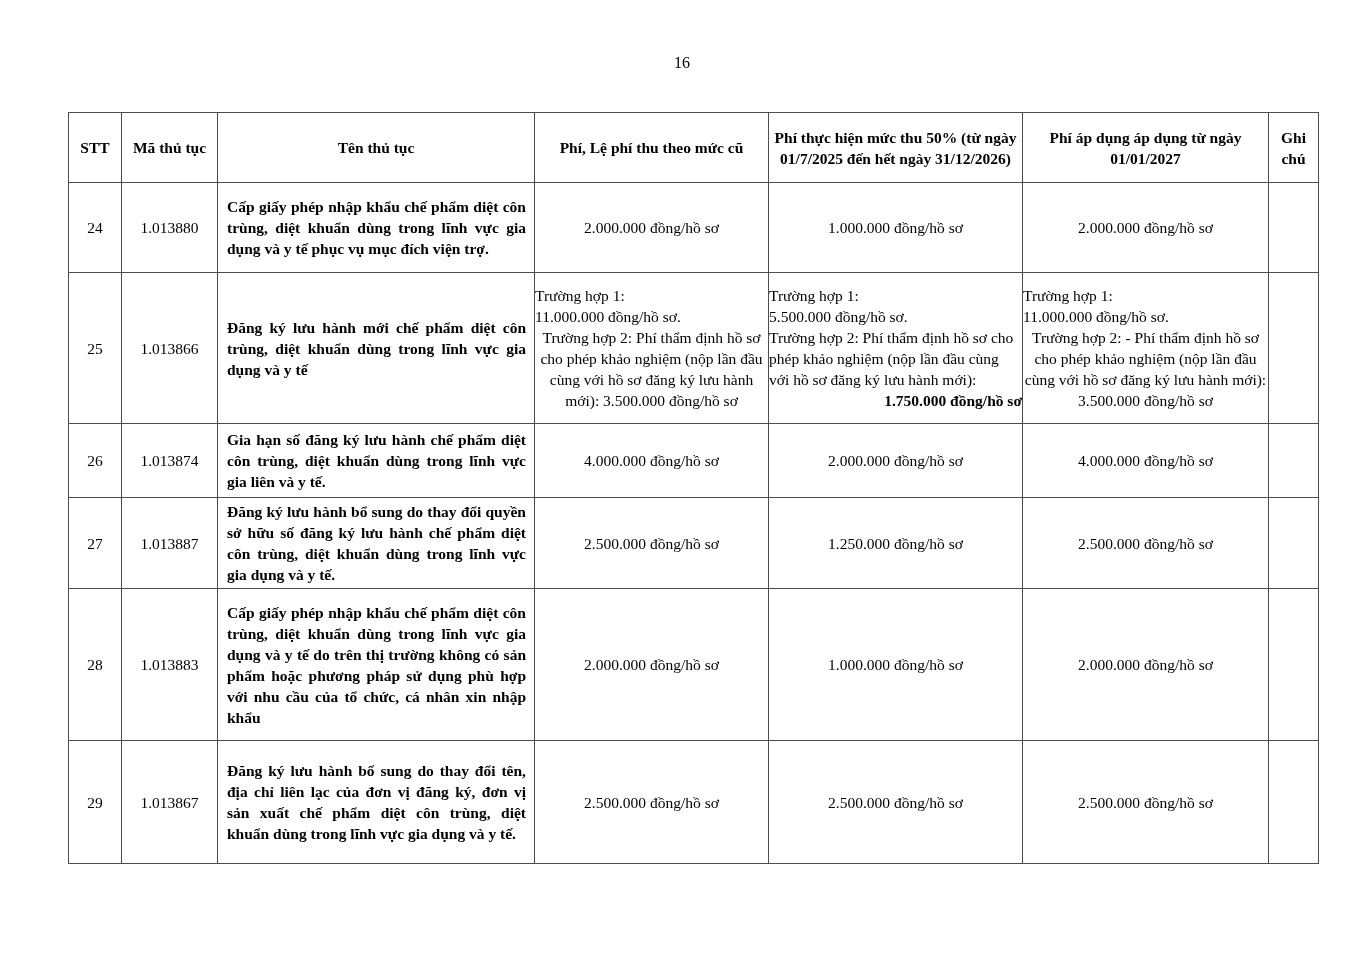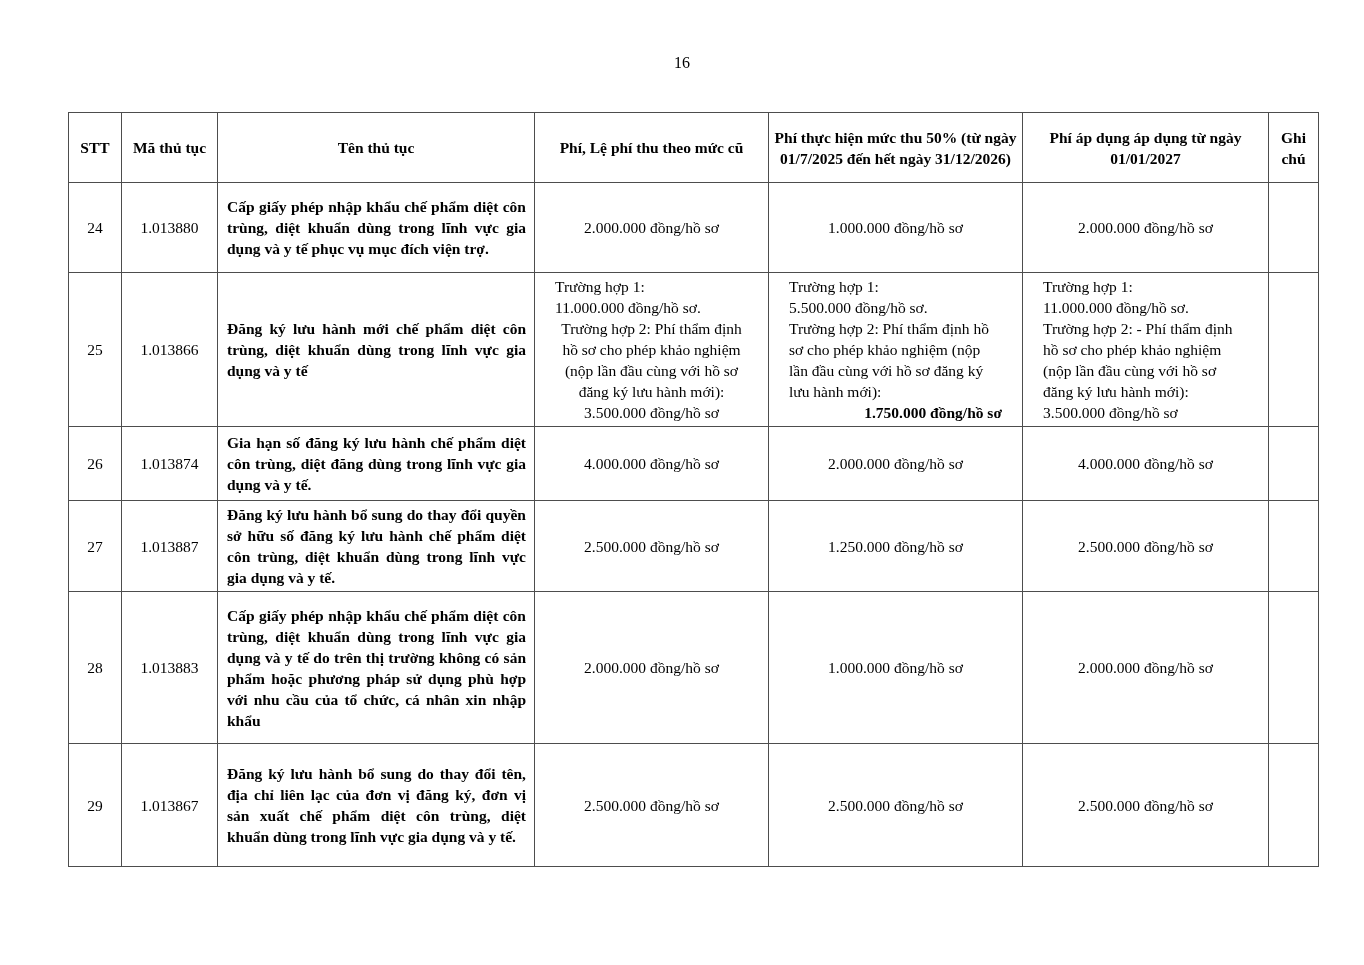--- a/index.html
+++ b/index.html
@@ -47,21 +47,21 @@
   }
   td.cell-stt { text-align: center; }
   td.cell-code { text-align: center; }
   td.cell-name {
     text-align: justify;
     padding: 3px 8px 3px 9px;
     font-weight: bold;
   }
   td.cell-fee {
     text-align: center;
-    padding: 3px 20px;
+    padding: 3px 0;
   }
   td.cell-fee .part { display: block; }
   td.cell-note { padding: 0; }
   
   tbody tr:nth-child(1) td { height: 90px; }
   tbody tr:nth-child(2) td { height: 151px; }
   tbody tr:nth-child(3) td { height: 74px; }
   tbody tr:nth-child(4) td { height: 82px; }
   tbody tr:nth-child(5) td { height: 152px; }
   tbody tr:nth-child(6) td { height: 123px; }
@@ -114,28 +114,28 @@
           </td>
           <td class="cell-fee">
             <div class="part" style="text-align: left;">Trường hợp 1:</div>
             <div class="part" style="text-align: left;">5.500.000 đồng/hồ sơ.</div>
             <div class="part" style="text-align: left;">Trường hợp 2: Phí thẩm định hồ sơ cho phép khảo nghiệm (nộp lần đầu cùng với hồ sơ đăng ký lưu hành mới):</div>
             <div class="part" style="text-align: right; font-weight: bold;">1.750.000 đồng/hồ sơ</div>
           </td>
           <td class="cell-fee">
             <div class="part" style="text-align: left;">Trường hợp 1:</div>
             <div class="part" style="text-align: left;">11.000.000 đồng/hồ sơ.</div>
-            <div class="part" style="text-align: left;">Trường hợp 2: - Phí thẩm định hồ sơ cho phép khảo nghiệm (nộp lần đầu cùng với hồ sơ đăng ký lưu hành mới): 3.500.000 đồng/hồ sơ</div>
+            <div class="part" style="text-align: center;">Trường hợp 2: - Phí thẩm định hồ sơ cho phép khảo nghiệm (nộp lần đầu cùng với hồ sơ đăng ký lưu hành mới): 3.500.000 đồng/hồ sơ</div>
           </td>
           <td class="cell-note"></td>
         </tr>
         <tr>
           <td class="cell-stt">26</td>
           <td class="cell-code">1.013874</td>
-          <td class="cell-name">Gia hạn số đăng ký lưu hành chế phẩm diệt côn trùng, diệt đăng dùng trong lĩnh vực gia dụng và y tế.</td>
+          <td class="cell-name">Gia hạn số đăng ký lưu hành chế phẩm diệt côn trùng, diệt khuẩn dùng trong lĩnh vực gia liên và y tế.</td>
           <td class="cell-fee">4.000.000 đồng/hồ sơ</td>
           <td class="cell-fee">2.000.000 đồng/hồ sơ</td>
           <td class="cell-fee">4.000.000 đồng/hồ sơ</td>
           <td class="cell-note"></td>
         </tr>
         <tr>
           <td class="cell-stt">27</td>
           <td class="cell-code">1.013887</td>
           <td class="cell-name">Đăng ký lưu hành bổ sung do thay đổi quyền sở hữu số đăng ký lưu hành chế phẩm diệt côn trùng, diệt khuẩn dùng trong lĩnh vực gia dụng và y tế.</td>
           <td class="cell-fee">2.500.000 đồng/hồ sơ</td>

